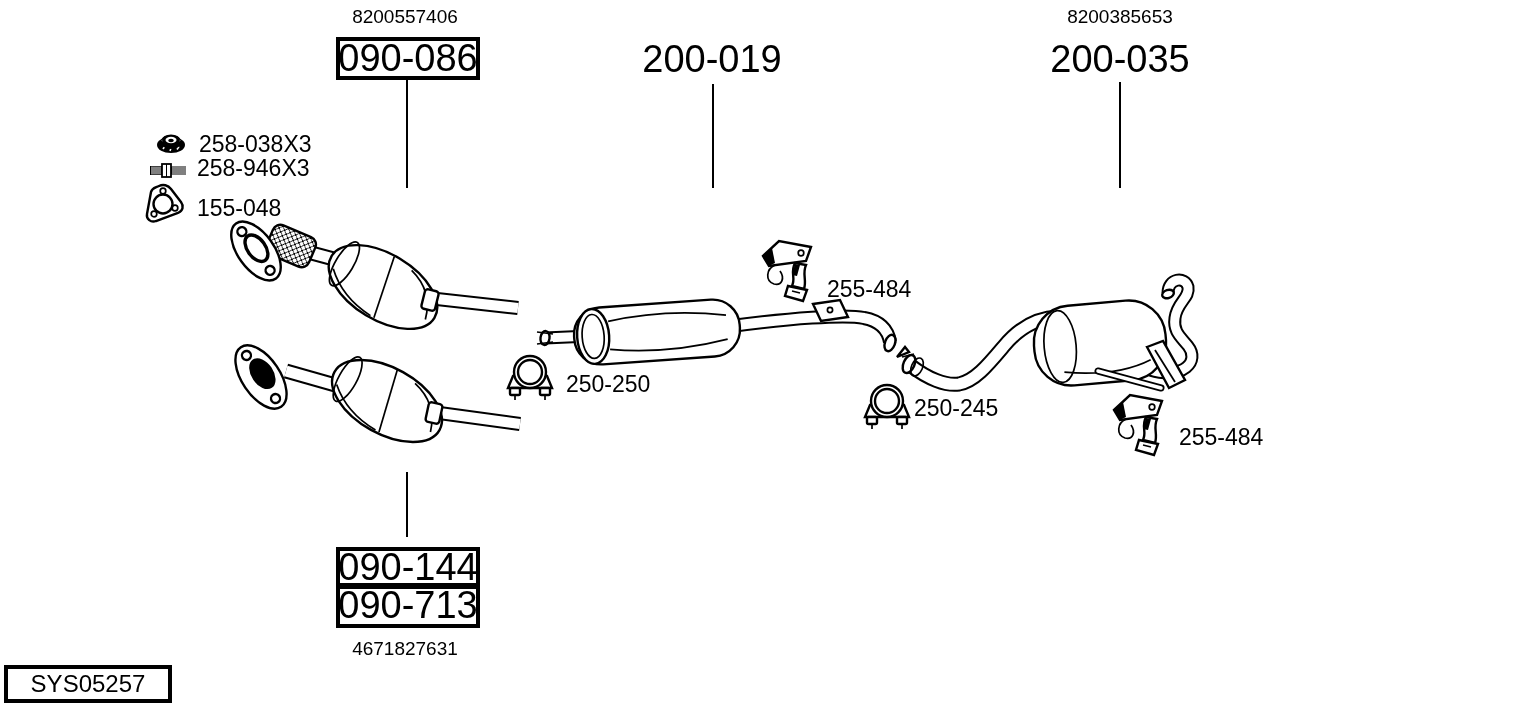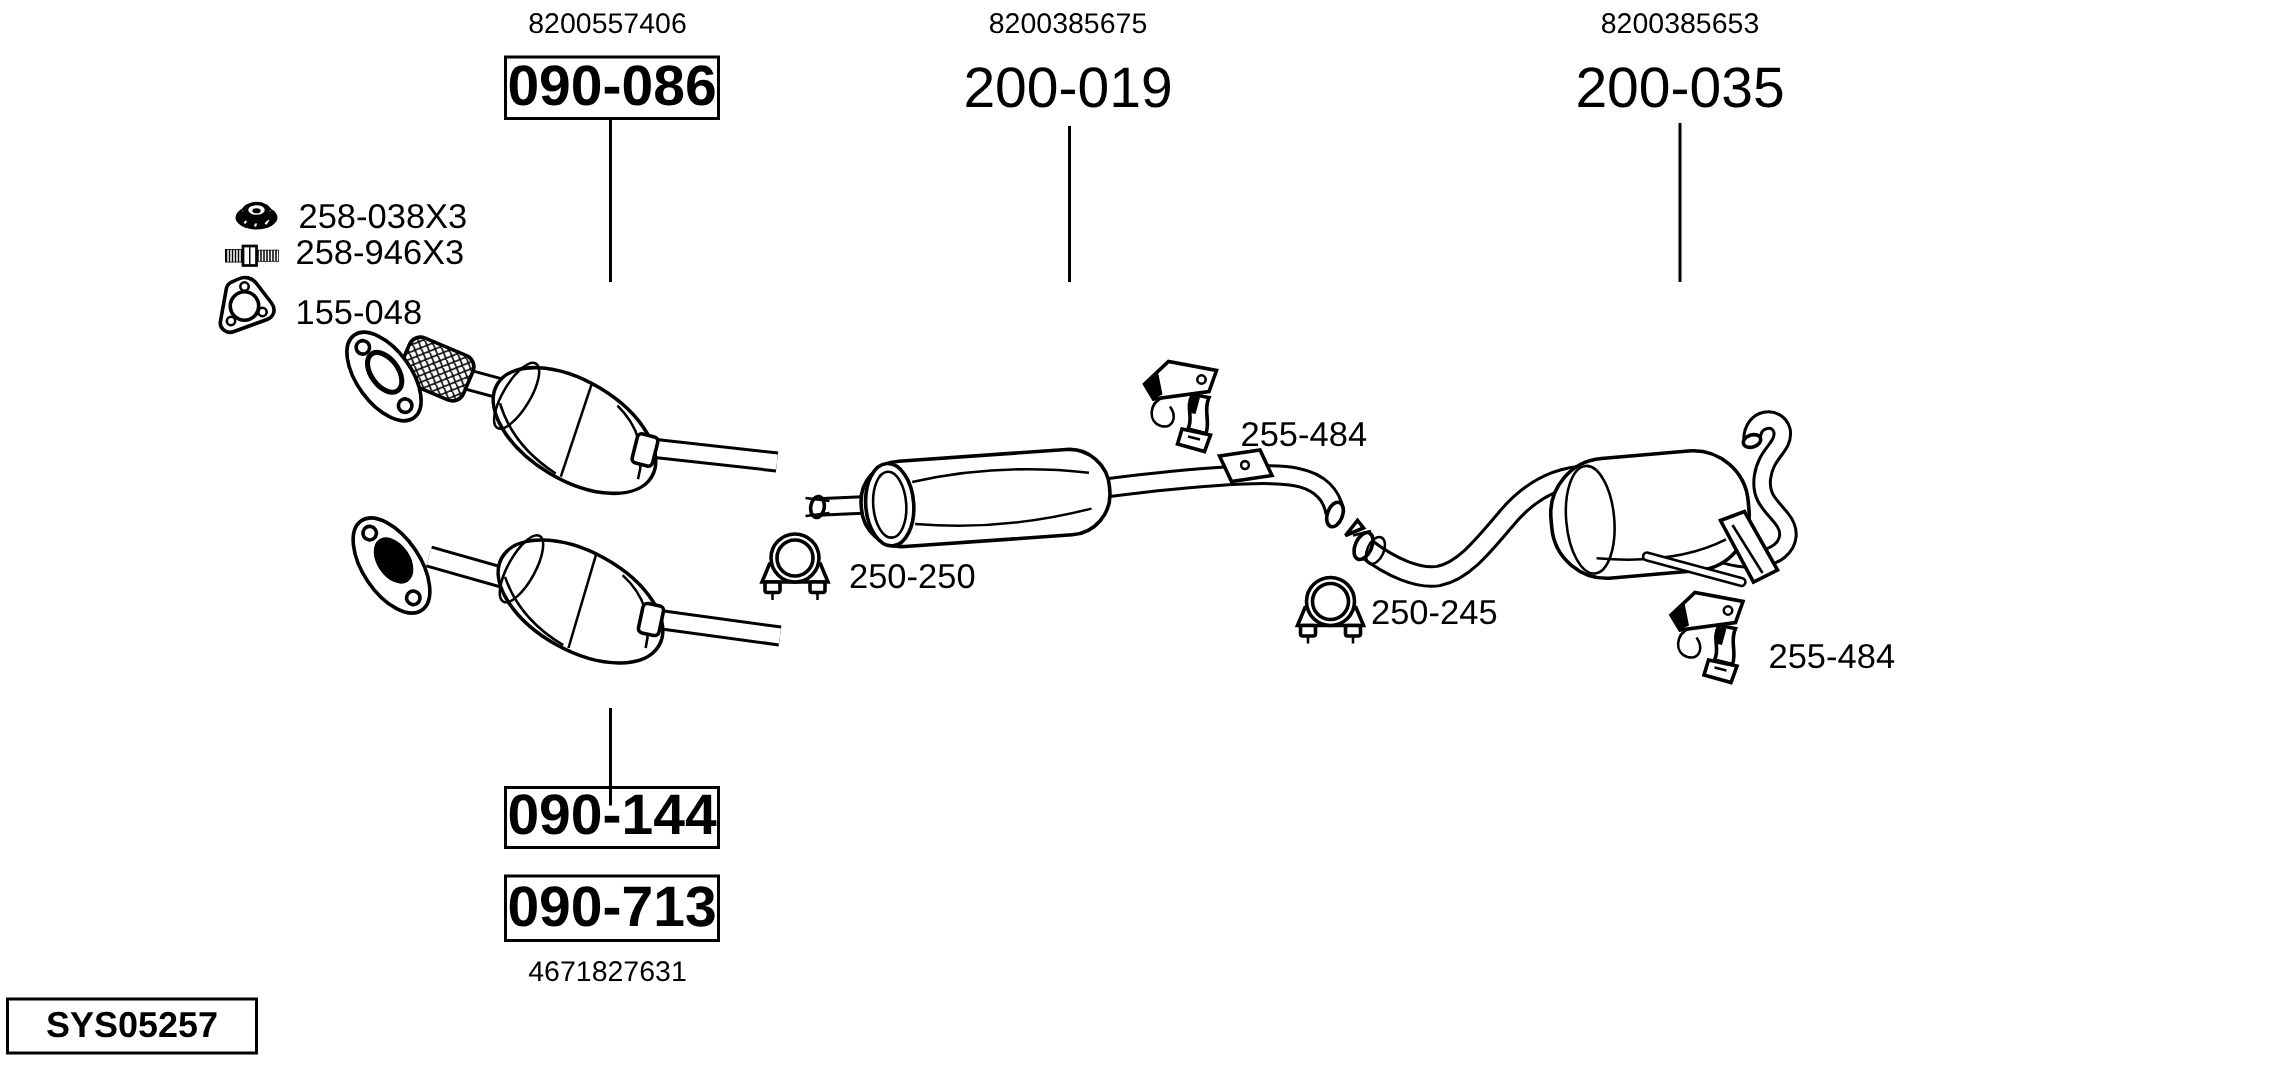--- a/index.html
+++ b/index.html
@@ -5,21 +5,21 @@
   html,body{margin:0;padding:0;background:#fff;}
   .stage{
     position:relative;width:1530px;height:711px;background:#fff;
     font-family:"Liberation Sans",sans-serif;color:#000;overflow:hidden;padding-left:32px;
   }
   .art{position:absolute;left:0;top:0;}
   .lbl{position:absolute;white-space:nowrap;line-height:1.1;}
   .center{text-align:center;}
   .oe{font-size:19px;}
   .code-lg{font-size:38px;}
-  .boxed{border:2px solid #000000;display:flex;align-items:center;justify-content:center;box-sizing:border-box;font-weight:bold;}
+  .boxed{border:4px solid #000000;display:flex;align-items:center;justify-content:center;box-sizing:border-box;}
   .side{font-size:23px;}
   .sys{font-size:24px;}
   
   .pO{stroke:#000;fill:none;}
   .pI{stroke:#fff;fill:none;}
   .part{fill:#fff;stroke:#000;stroke-width:2.4;}
   .ln{fill:none;stroke:#000;stroke-width:1.7;}
   .guide{stroke:#000;stroke-width:2;}
 </style>
 </head>
@@ -187,33 +187,32 @@
       <circle cx="18" cy="21" r="9.5" class="part" stroke-width="2"></circle>
       <circle cx="18" cy="8" r="2.8" class="ln" stroke-width="1.8"></circle>
       <circle cx="30" cy="25" r="2.8" class="ln" stroke-width="1.8"></circle>
       <circle cx="9" cy="31" r="2.8" class="ln" stroke-width="1.8"></circle>
     </g>
   </svg>
 
   <div class="lbl oe center" style="left:255px;top:7px;width:300px">8200557406</div>
   <div class="lbl code-lg boxed" style="left:336px;top:37px;width:144px;height:43px">090-086</div>
 
-  <div class="lbl oe center" style="left:562px;top:7px;width:300px">8200385675</div>
   <div class="lbl code-lg center" style="left:562px;top:39px;width:300px">200-019</div>
 
   <div class="lbl oe center" style="left:970px;top:7px;width:300px">8200385653</div>
   <div class="lbl code-lg center" style="left:970px;top:39px;width:300px">200-035</div>
 
   <div class="lbl side" style="left:199px;top:132px">258-038X3</div>
   <div class="lbl side" style="left:197px;top:156px">258-946X3</div>
   <div class="lbl side" style="left:197px;top:196px">155-048</div>
 
   <div class="lbl side" style="left:827px;top:277px">255-484</div>
   <div class="lbl side" style="left:566px;top:372px">250-250</div>
   <div class="lbl side" style="left:914px;top:396px">250-245</div>
   <div class="lbl side" style="left:1179px;top:425px">255-484</div>
 
-  <div class="lbl code-lg boxed" style="left:336px;top:524px;width:144px;height:42px">090-144</div>
+  <div class="lbl code-lg boxed" style="left:336px;top:547px;width:144px;height:42px">090-144</div>
   <div class="lbl code-lg boxed" style="left:336px;top:583px;width:144px;height:45px">090-713</div>
   <div class="lbl oe center" style="left:255px;top:639px;width:300px">4671827631</div>
 
   <div class="lbl sys boxed" style="left:4px;top:665px;width:168px;height:38px">SYS05257</div>
 </div>
 
 </body></html>

